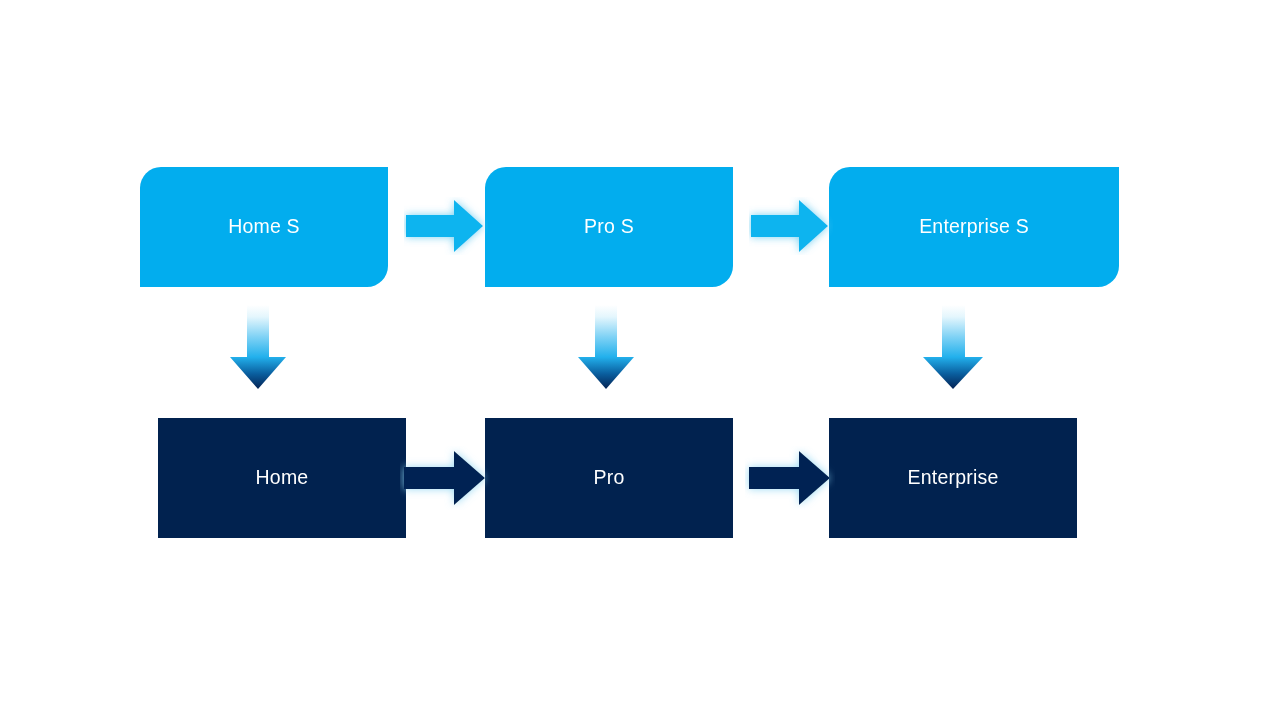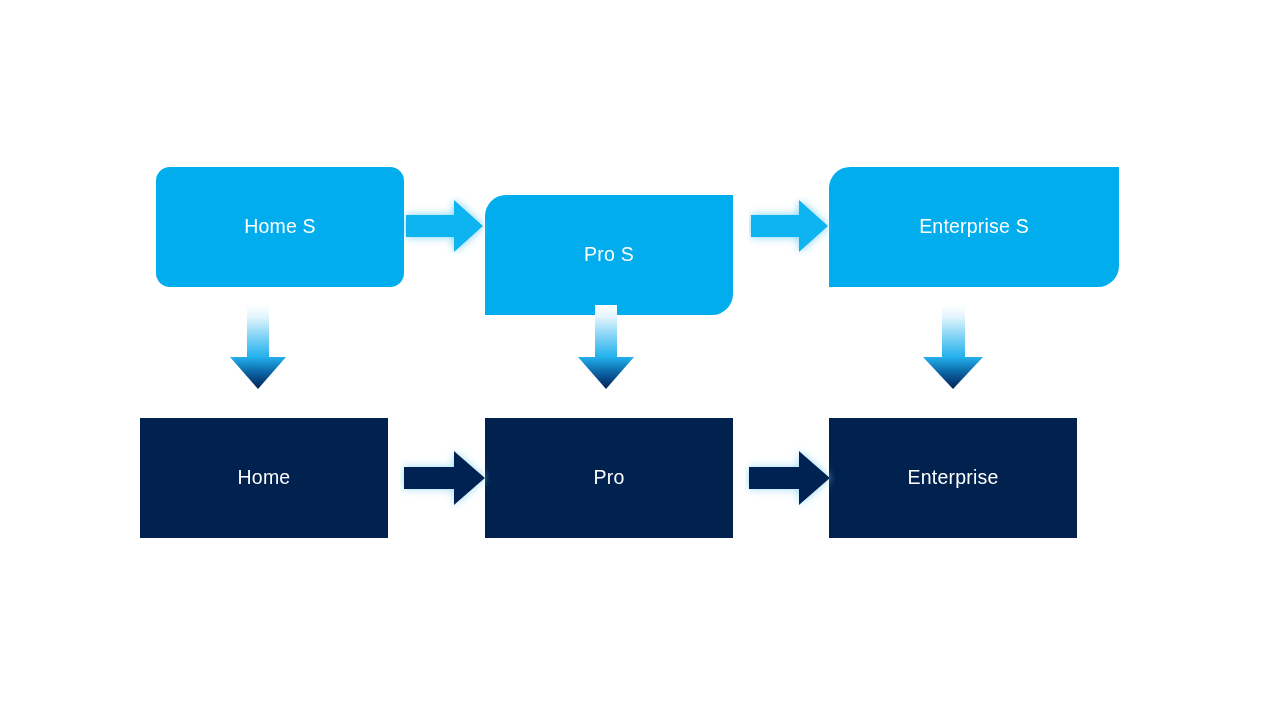--- a/index.html
+++ b/index.html
@@ -73,25 +73,25 @@
       <filter id="glowLight" x="-55%" y="-55%" width="210%" height="210%">
         <feDropShadow dx="0" dy="0" stdDeviation="4.2" flood-color="#6FCFF2" flood-opacity="0.95"></feDropShadow>
       </filter>
 
       <filter id="glowDark" x="-55%" y="-55%" width="210%" height="210%">
         <feDropShadow dx="0" dy="0" stdDeviation="4.4" flood-color="#8FD6F3" flood-opacity="0.9"></feDropShadow>
       </filter>
     </defs>
   </svg>
 
-  <div class="box box-top" style="left:156px; top:167px; width:248px; height:120px;border-radius:14px;">
+  <div class="box box-top" style="left:140px; top:167px; width:248px; height:120px;">
     <span class="box-label">Home S</span>
   </div>
 
-  <div class="box box-top" style="left:485px; top:167px; width:248px; height:120px;margin-top:28px;">
+  <div class="box box-top" style="left:485px; top:167px; width:248px; height:120px;">
     <span class="box-label">Pro S</span>
   </div>
 
   <div class="box box-top" style="left:829px; top:167px; width:290px; height:120px;">
     <span class="box-label">Enterprise S</span>
   </div>
 
   <div class="arrow" style="left:404px; top:197px;">
     <svg width="84" height="58" viewBox="0 0 84 58">
       <path d="M2 18 L50 18 L50 3 L79 29 L50 55 L50 40 L2 40 Z" fill="#10B4EF" filter="url(#glowLight)"></path>
@@ -115,21 +115,21 @@
       <path d="M21 2 L43 2 L43 54 L60 54 L32 86 L4 54 L21 54 Z" fill="url(#downGrad)"></path>
     </svg>
   </div>
 
   <div class="arrow" style="left:920px; top:303px;">
     <svg width="66" height="90" viewBox="0 0 66 90">
       <path d="M22 2 L45 2 L45 54 L63 54 L33 86 L3 54 L22 54 Z" fill="url(#downGrad)"></path>
     </svg>
   </div>
 
-  <div class="box box-bottom" style="left:140px; top:418px; width:248px; height:120px;">
+  <div class="box box-bottom" style="left:158px; top:418px; width:248px; height:120px;">
     <span class="box-label">Home</span>
   </div>
 
   <div class="box box-bottom" style="left:829px; top:418px; width:248px; height:120px;">
     <span class="box-label">Enterprise</span>
   </div>
 
   <div class="box box-bottom" style="left:485px; top:418px; width:248px; height:120px;">
     <span class="box-label">Pro</span>
   </div>

